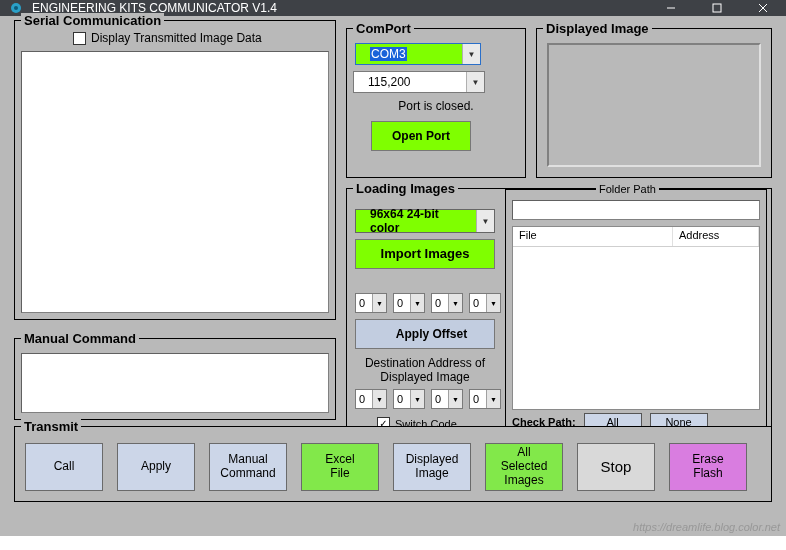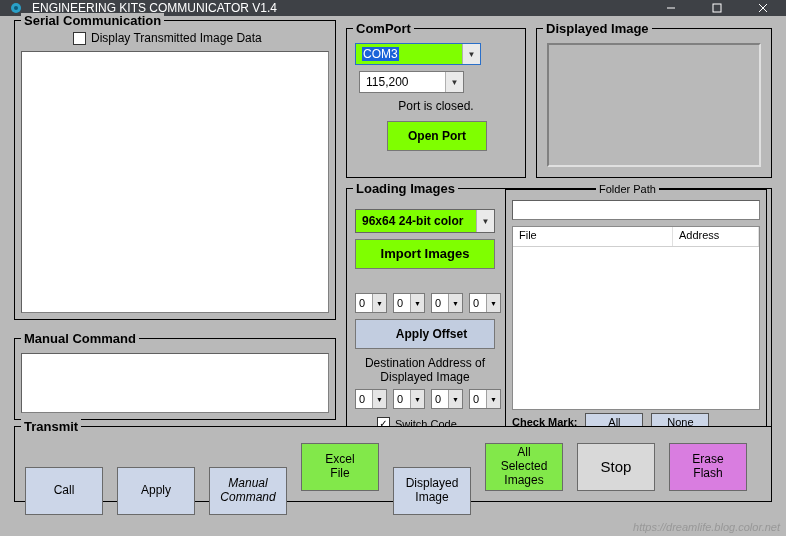--- a/index.html
+++ b/index.html
@@ -69,21 +69,21 @@
     font-size: 10px; line-height: 1;
   }
   .combo {
     display: flex; height: 22px;
     border: 1px solid #7a7a7a;
     background: #fff;
     font-size: 12px;
   }
   .combo.selected { border: 1px solid #2a6fc9; }
   .combo .val {
-    flex: 1; padding: 2px 6px; display: flex; align-items: center;
+    flex: 1; padding: 2px 14px; display: flex; align-items: center;
   }
   .combo.selected .val { background: #7fff00; color: #000; }
   .combo.selected .val .hl { background: #1a63d9; color: #fff; padding: 0 1px; }
   .combo .arrow {
     width: 18px; background: #eaeaea;
     border-left: 1px solid #b0b0b0;
     display: flex; align-items: center; justify-content: center;
     font-size: 8px; color: #333;
   }
   .combo.green-wide { border: 1px solid #666; }
@@ -91,21 +91,21 @@
   .btn {
     border: 1px solid #777;
     background: linear-gradient(#fdfdfd,#e5e5e5);
     display: flex; align-items: center; justify-content: center;
     font-size: 12px;
     text-align: center;
     line-height: 1.2;
   }
   .btn.green { background: #7fff00; font-weight: bold; }
   .btn.grayblue { background: #c2cde0; font-weight: bold; }
-  .btn.flat { background: #ccd6e8; margin-top: 24px; }
+  .btn.flat { background: #ccd6e8; }
   .btn.lime { background: #82e84a; }
   .btn.magenta { background: #d97de0; }
   .btn.stop { background: #d9d9d9; }
   .spin {
     display: flex; width: 32px; height: 20px;
     border: 1px solid #7a7a7a; background: #fff;
   }
   .spin .sval { flex:1; display:flex; align-items:center; padding:0 3px; font-size:11px; }
   .spin .sarrow { width: 14px; background:#e5e5e5; border-left:1px solid #a0a0a0; display:flex; align-items:center; justify-content:center; font-size:7px; }
   .offset-row { display:flex; gap:6px; }
@@ -191,28 +191,28 @@
   <div class="groupbox" style="left:346px; top:12px; width:180px; height:150px;">
     <div class="gb-title">ComPort</div>
 
     <div class="combo selected" style="position:absolute; left:8px; top:14px; width:126px;">
       <div class="val">
           <span class="hl">COM3</span>
         </div>
       <div class="arrow">▼</div>
     </div>
 
-    <div class="combo" style="position:absolute; left:12px; top:42px; width:105px;">
+    <div class="combo" style="position:absolute; left:6px; top:42px; width:132px;">
       <div class="val">115,200</div>
       <div class="arrow">▼</div>
     </div>
 
     <div class="lbl" style="position:absolute; left:0; right:0; top:70px;">Port is closed.</div>
 
-    <div class="btn green" style="position:absolute; left:40px; top:92px; width:100px; height:30px;">
+    <div class="btn green" style="position:absolute; left:24px; top:92px; width:100px; height:30px;">
       <span>Open Port</span>
     </div>
   </div>
 
   <div class="groupbox" style="left:536px; top:12px; width:236px; height:150px;">
     <div class="gb-title">Displayed Image</div>
     <div style="position:absolute; left:10px; top:14px; right:10px; bottom:10px; border:2px solid #808080; border-right-color:#e0e0e0; border-bottom-color:#e0e0e0; background:#b9b9b9;"></div>
   </div>
 
   <div class="groupbox" style="left:346px; top:172px; width:426px; height:254px;">
@@ -284,42 +284,42 @@
       <div class="whitebox" style="position:absolute; left:6px; top:10px; right:6px; height:20px;"></div>
 
       <div class="folder-table" style="left:6px; top:36px; right:6px; height:184px;">
         <div class="folder-header-row">
           <div class="col" style="width:160px;">File</div>
           <div class="col" style="flex:1;">Address</div>
         </div>
       </div>
 
       <div class="checkmark-row" style="left:6px; bottom:5px;">
-        <span style="font-weight:bold;">Check Mark:</span>
+        <span style="font-weight:bold;">Check Path:</span>
         <div class="mini-btn">
             <span>All</span>
           </div>
         <div class="mini-btn">
             <span>None</span>
           </div>
       </div>
     </div>
   </div>
 
   <div class="groupbox" style="left:14px; top:410px; width:758px; height:76px;">
     <div class="gb-title">Transmit</div>
     <div style="position:absolute; left:10px; top:16px; display:flex; gap:14px;">
       <div class="transmit-btn btn flat">
           <span>Call</span>
         </div>
       <div class="transmit-btn btn flat">
           <span>Apply</span>
         </div>
       <div class="transmit-btn btn flat">
-          <span style="white-space:pre;font-style:italic;">Manual
+          <span style="white-space:pre;">Manual
 Command</span>
         </div>
       <div class="transmit-btn btn lime">
           <span style="white-space:pre;">Excel
 File</span>
         </div>
       <div class="transmit-btn btn flat">
           <span style="white-space:pre;">Displayed
 Image</span>
         </div>

